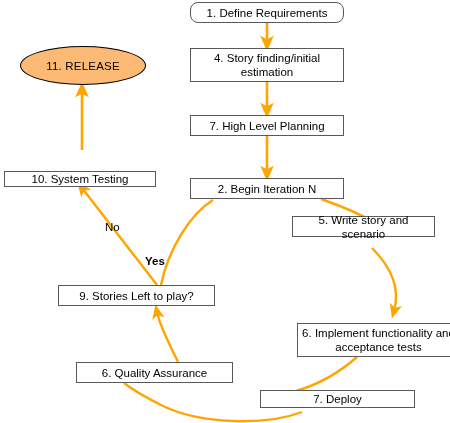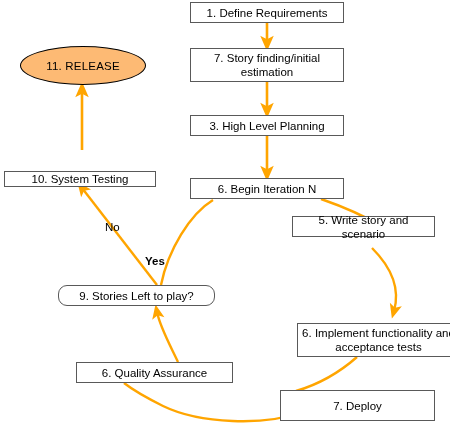--- a/index.html
+++ b/index.html
@@ -84,53 +84,53 @@
 
     <path d="M178,362 C170,345 160,327 157,312" fill="none" stroke="#FFA500" stroke-width="2.4" marker-end="url(#arrowhead)"></path>
 
     <path d="M161,285 C168,250 190,214 213,200" fill="none" stroke="#FFA500" stroke-width="2.4"></path>
 
     <line x1="157" y1="285" x2="82" y2="188" stroke="#FFA500" stroke-width="2.4" marker-end="url(#arrowhead)"></line>
 
     <line x1="82" y1="150" x2="82" y2="90" stroke="#FFA500" stroke-width="2.6" marker-end="url(#arrowhead)"></line>
   </svg>
 
-  <div class="node box" style="left:190px; top:2px; width:154px; height:21px;">
+  <div class="node box" style="left:190px; top:2px; width:154px; height:21px;border-radius:8px;">
     <span>1. Define Requirements</span>
   </div>
 
   <div class="node box" style="left:190px; top:48px; width:154px; height:34px;">
-    <span>7. Story finding/initial estimation</span>
+    <span>4. Story finding/initial estimation</span>
   </div>
 
   <div class="node box" style="left:190px; top:115px; width:154px; height:21px;">
-    <span>3. High Level Planning</span>
+    <span>7. High Level Planning</span>
   </div>
 
   <div class="node box" style="left:190px; top:178px; width:154px; height:21px;">
-    <span>6. Begin Iteration N</span>
+    <span>2. Begin Iteration N</span>
   </div>
 
   <div class="node box" style="left:292px; top:216px; width:143px; height:21px;">
     <span>5. Write story and scenario</span>
   </div>
 
   <div class="node box" style="left:297px; top:323px; width:163px; height:34px;">
     <span>6. Implement functionality and acceptance tests</span>
   </div>
 
-  <div class="node box" style="left:260px; top:390px; width:155px; height:31px;margin-left:20px;">
+  <div class="node box" style="left:260px; top:390px; width:155px; height:18px;">
     <span>7. Deploy</span>
   </div>
 
   <div class="node box" style="left:76px; top:362px; width:157px; height:21px;">
     <span>6. Quality Assurance</span>
   </div>
 
-  <div class="node box" style="left:58px; top:285px; width:157px; height:21px;border-radius:9px;">
+  <div class="node box" style="left:58px; top:285px; width:157px; height:21px;">
     <span>9. Stories Left to play?</span>
   </div>
 
   <div class="node box" style="left:4px; top:150px; width:152px; height:16px;margin-top:21px;">
     <span>10. System Testing</span>
   </div>
 
   <div class="node terminator" style="left:20px; top:46px; width:126px; height:39px;">
     <span>11. RELEASE</span>
   </div>

